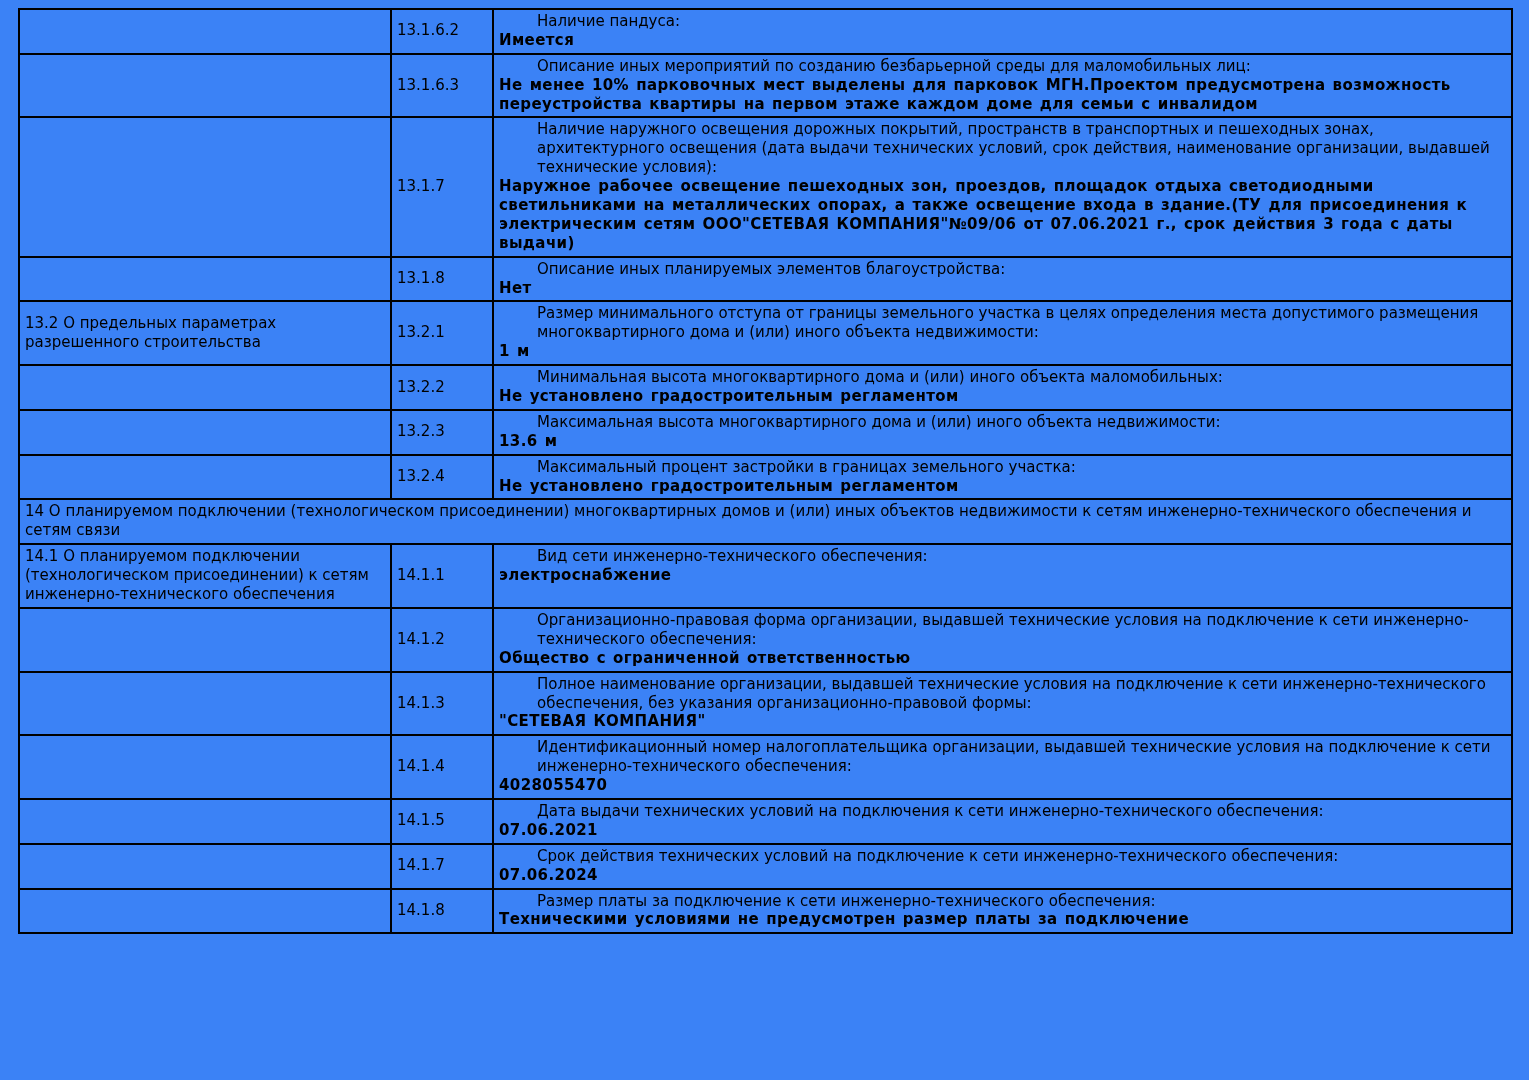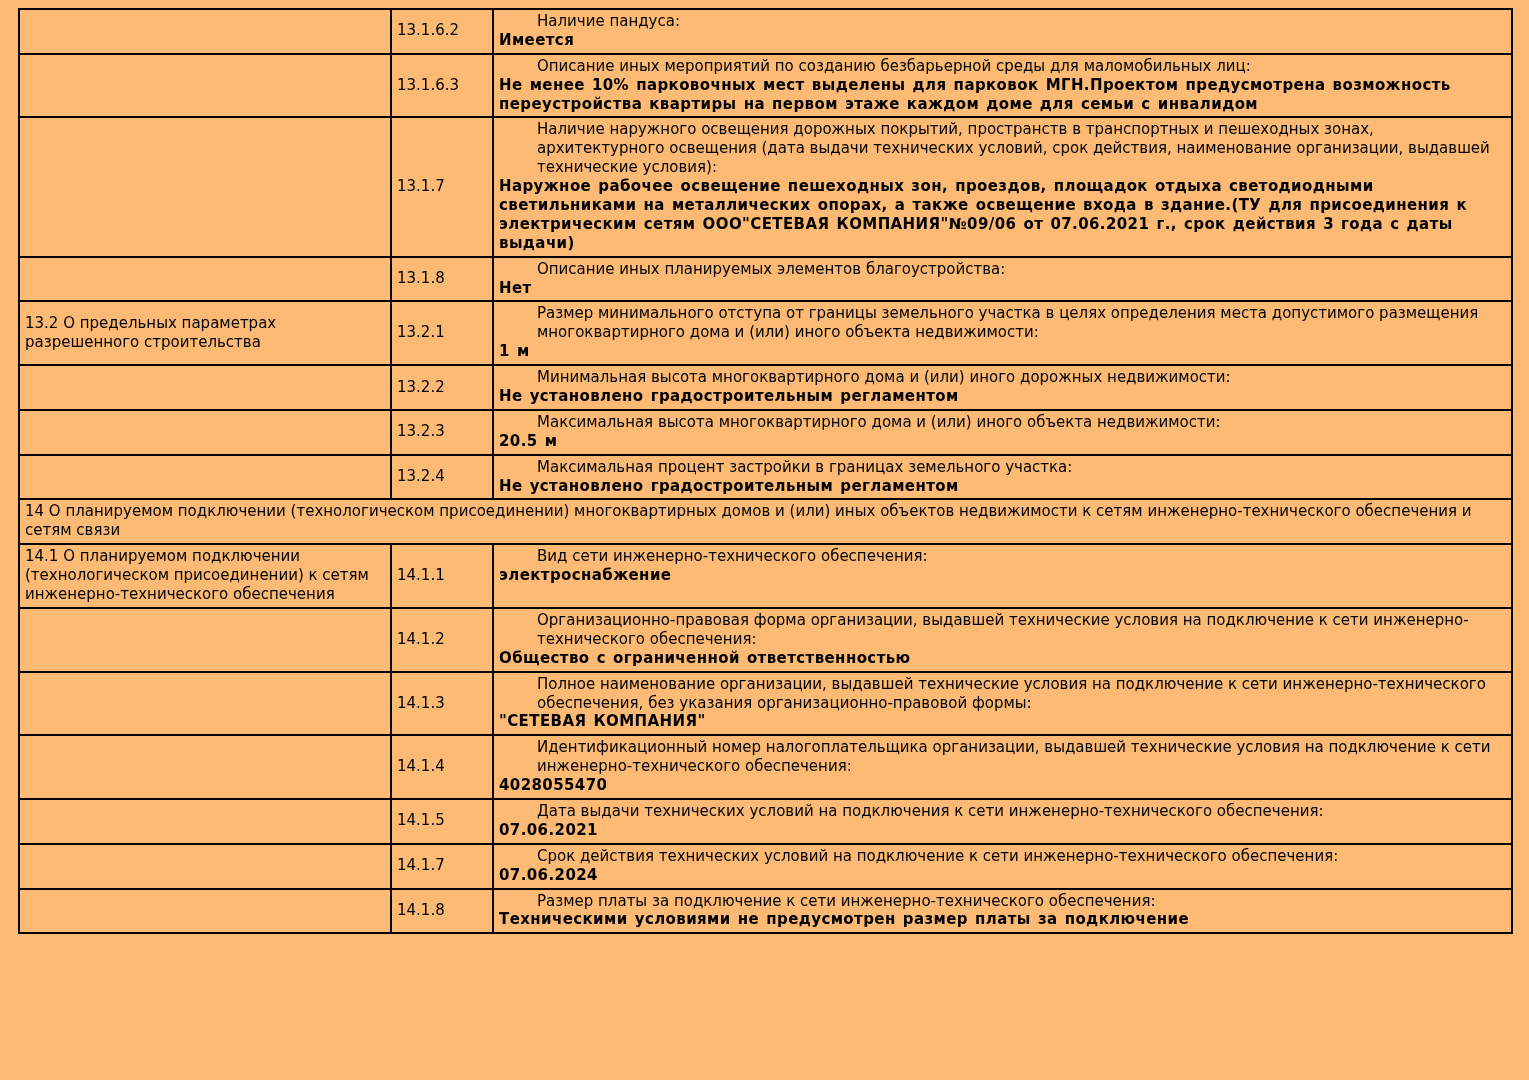--- a/index.html
+++ b/index.html
@@ -9,21 +9,21 @@
     color: #000000;
     font-family: "DejaVu Sans", "Liberation Sans", sans-serif;
     font-size: 15px;
     line-height: 1.26;
   }
   .page {
     width: 1529px;
     min-height: 1080px;
     box-sizing: border-box;
     padding: 8px 18px 20px 18px;
-    background: #fdba74;
+    background: #3b82f6;
   }
   table.decl-table {
     border-collapse: collapse;
     table-layout: fixed;
     width: 1493px;
   }
   col.c1 { width: 372px; }
   col.c2 { width: 102px; }
   col.c3 { width: 1019px; }
   table.decl-table td {
@@ -103,37 +103,37 @@
           <td class="col-code">13.2.1</td>
           <td class="col-content">
             <div class="label">Размер минимального отступа от границы земельного участка в целях определения места допустимого размещения многоквартирного дома и (или) иного объекта недвижимости:</div>
             <div class="value">1 м</div>
           </td>
         </tr>
         <tr>
           <td class="col-section"></td>
           <td class="col-code">13.2.2</td>
           <td class="col-content">
-            <div class="label">Минимальная высота многоквартирного дома и (или) иного дорожных недвижимости:</div>
+            <div class="label">Минимальная высота многоквартирного дома и (или) иного объекта маломобильных:</div>
             <div class="value">Не установлено градостроительным регламентом</div>
           </td>
         </tr>
         <tr>
           <td class="col-section"></td>
           <td class="col-code">13.2.3</td>
           <td class="col-content">
             <div class="label">Максимальная высота многоквартирного дома и (или) иного объекта недвижимости:</div>
-            <div class="value">20.5 м</div>
+            <div class="value">13.6 м</div>
           </td>
         </tr>
         <tr>
           <td class="col-section"></td>
           <td class="col-code">13.2.4</td>
           <td class="col-content">
-            <div class="label">Максимальная процент застройки в границах земельного участка:</div>
+            <div class="label">Максимальный процент застройки в границах земельного участка:</div>
             <div class="value">Не установлено градостроительным регламентом</div>
           </td>
         </tr>
         <tr>
           <td colspan="3" class="col-header">14 О планируемом подключении (технологическом присоединении) многоквартирных домов и (или) иных объектов недвижимости к сетям инженерно-технического обеспечения и сетям связи</td>
         </tr>
         <tr>
           <td class="col-section">14.1 О планируемом подключении (технологическом присоединении) к сетям инженерно-технического обеспечения</td>
           <td class="col-code">14.1.1</td>
           <td class="col-content">

